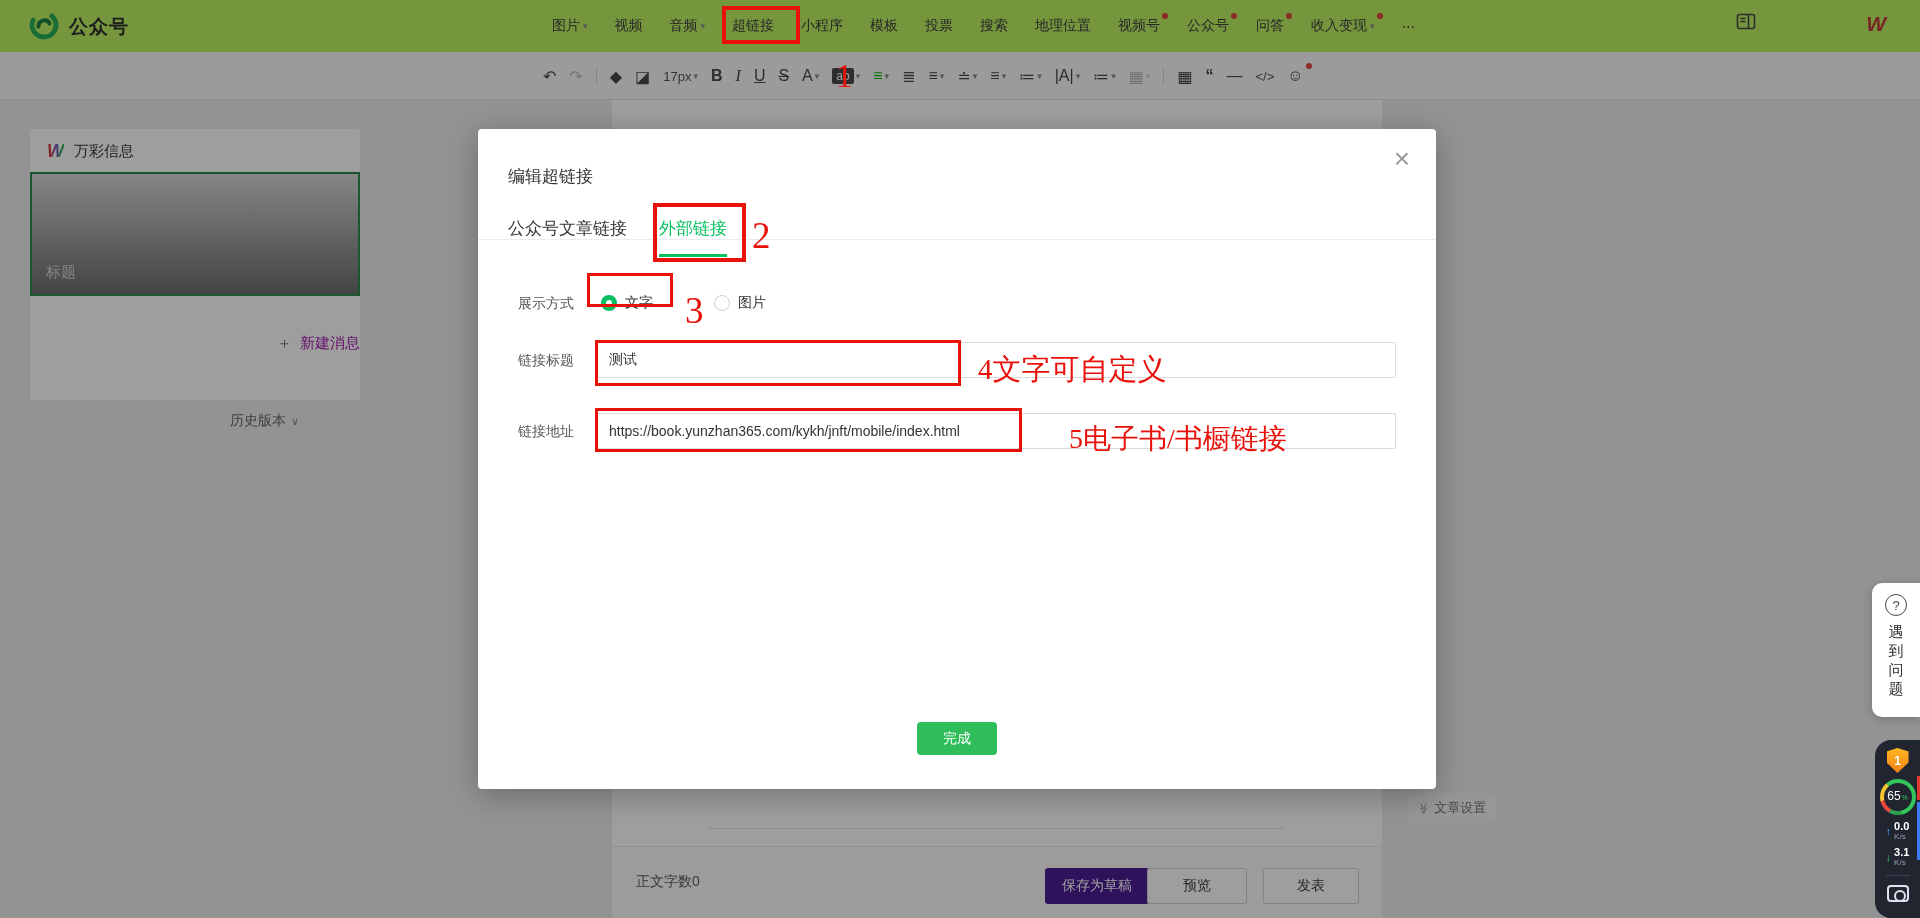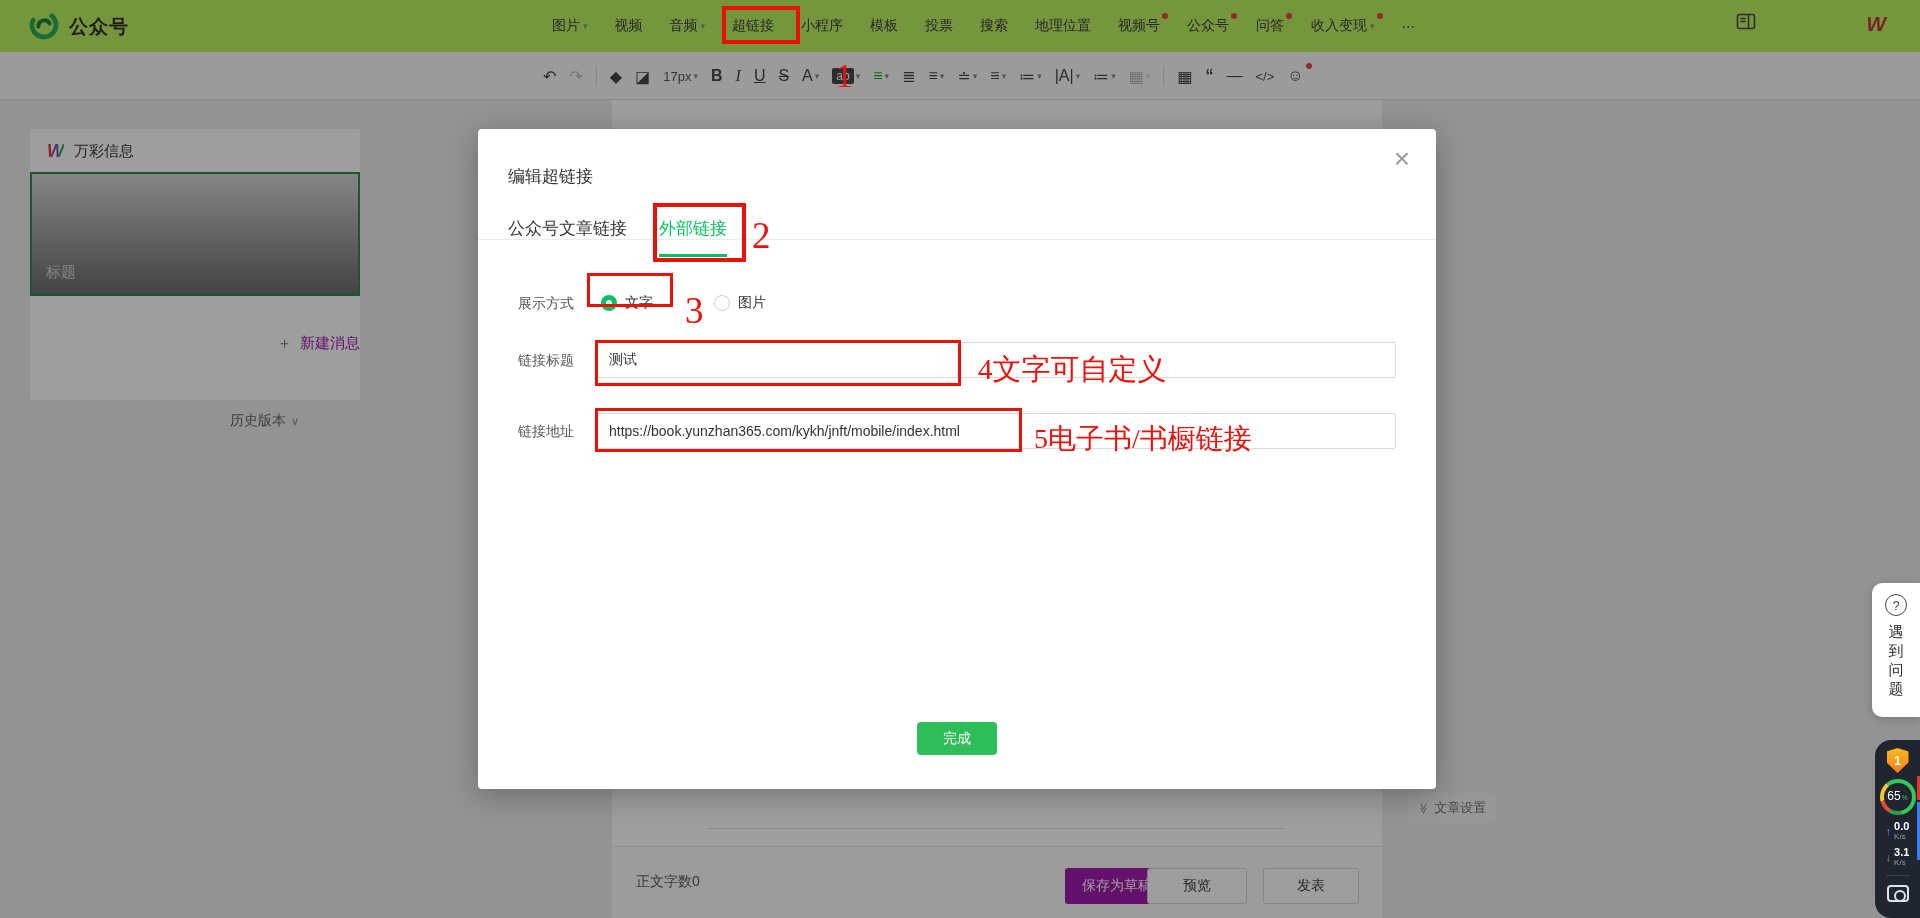--- a/index.html
+++ b/index.html
@@ -48,21 +48,21 @@
   .plus-ic::before{content:"＋";margin-right:8px;color:#7a7a7a}
   .history{position:absolute;left:230px;top:412px;font-size:14px;color:#666;cursor:pointer}
   .hist-caret::after{content:"∨";font-size:11px;margin-left:5px;color:#888}
 
   
   .editor{position:absolute;left:612px;top:100px;width:770px;height:818px;background:#fff}
   .cap-line{position:absolute;left:96px;top:728px;width:576px;height:1px;background:#E0E0E0}
   .efoot{position:absolute;left:0;top:746px;width:770px;height:72px;background:#FCFCFC;border-top:1px solid #E8E8E8}
   .wc{position:absolute;left:24px;top:26px;font-size:14px;color:#5c5c5c;display:flex;gap:0}
   .btn{position:absolute;top:21px;height:36px;border-radius:3px;font-size:14px;display:flex;align-items:center;justify-content:center;cursor:pointer}
-  .btn-save{left:453px;width:104px;background:#a21caf;color:#fff}
+  .btn-save{left:433px;width:104px;background:#4c1d95;color:#fff}
   .btn-prev{left:535px;width:100px;background:#fff;border:1px solid #D6D6D6;color:#3c3c3c}
   .btn-pub{left:651px;width:96px;background:#fff;border:1px solid #D6D6D6;color:#3c3c3c}
   .article-pill{position:absolute;left:1408px;top:793px;width:88px;height:30px;background:#F4F4F4;border-radius:4px;
     display:flex;align-items:center;justify-content:center;gap:5px;font-size:13px;color:#757575;cursor:pointer}
   .pill-ic{display:inline-block;transform:rotate(90deg);font-size:11px;color:#9a9a9a}
   .pill-ic::before{content:"≫"}
 
   
   .overlay{position:absolute;inset:0;background:rgba(0,0,0,0.38);z-index:5}
 
@@ -133,21 +133,21 @@
   .ann-t{color:#E8120B;font-family:"Liberation Serif","DejaVu Serif",serif}
   .a1b{left:722px;top:6px;width:78px;height:38px}
   .a1n{left:836px;top:58px;font-size:33px}
   .a2b{left:653px;top:203px;width:93px;height:59px}
   .a2n{left:752px;top:214px;font-size:37px}
   .a3b{left:587px;top:273px;width:86px;height:34px}
   .a3n{left:685px;top:289px;font-size:37px}
   .a4b{left:595px;top:340px;width:366px;height:46px}
   .a4n{left:978px;top:350px;font-size:29px}
   .a5b{left:595px;top:408px;width:427px;height:44px}
-  .a5n{left:1034px;top:420px;font-size:28px}
+  .a5n{left:1069px;top:420px;font-size:28px}
 </style>
 </head>
 <body>
 
 <div class="stage">
 
   <div class="hdr">
     <div class="logo-wrap">
       <span>
         <svg width="32" height="32" viewBox="0 0 40 40">

